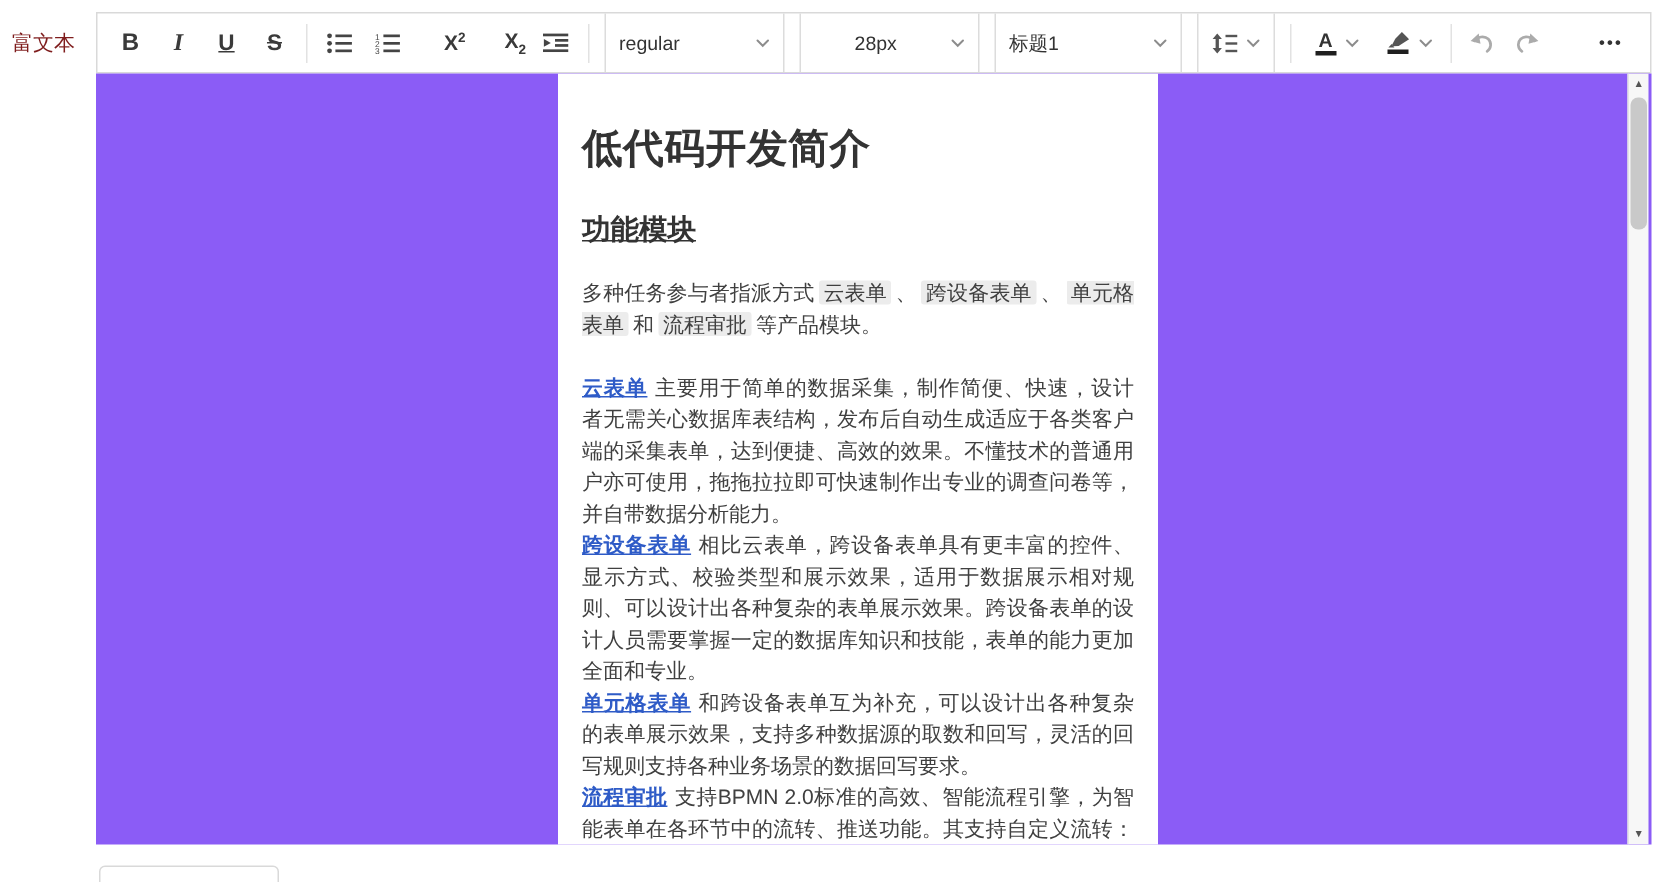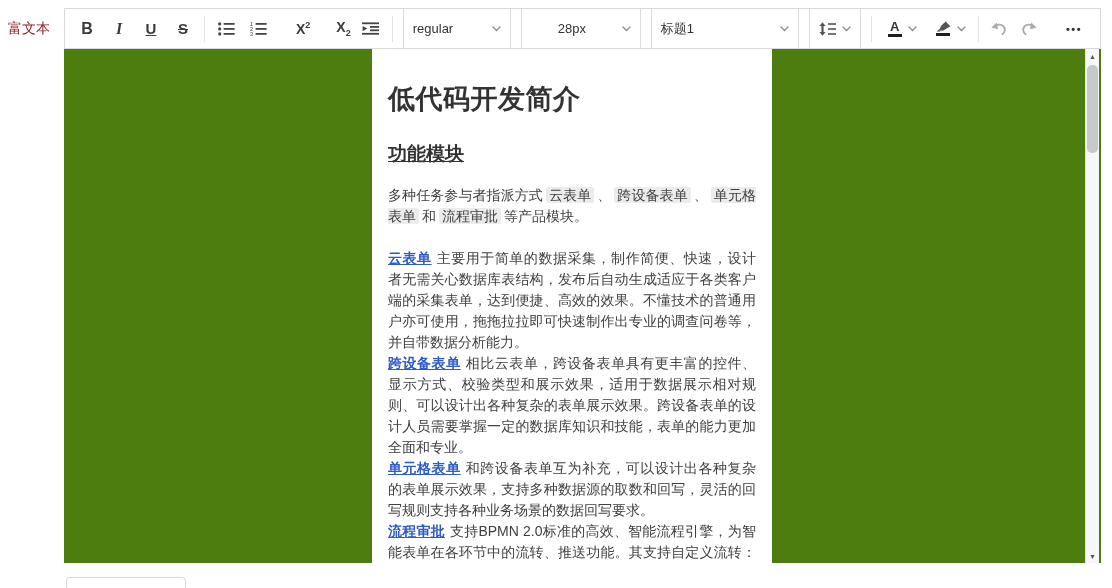--- a/index.html
+++ b/index.html
@@ -30,36 +30,36 @@
   .tb-btn.underline { text-decoration: underline; font-weight: 600; }
   .tb-btn.strike { text-decoration: line-through; font-weight: 600; }
   .xwrap { font-size: 14px; font-weight: 600; color: #3a3a3a; margin-left: 18px; }
   .xwrap sup, .xwrap sub { font-size: 9px; }
   .tb-divider { width: 1px; background: #e2e2e2; align-self: center; height: 26px; margin: 0 5px; }
   .tb-cell {
     display: flex; align-items: center; justify-content: space-between;
     border-left: 1px solid #dcdcdc; border-right: 1px solid #dcdcdc;
     padding: 0 9px; margin: 0 5px; cursor: pointer; font-size: 13px; color: #333;
   }
-  .cell-font { width: 108px; text-align: right; }
+  .cell-font { width: 120px; text-align: right; }
   .cell-size { width: 120px; padding-left: 36px; }
-  .cell-style { width: 148px; }
+  .cell-style { width: 125px; }
   .cell-lh { width: 52px; }
   .cell-color { width: 44px; border: none; margin: 0 2px; }
   .chev { margin-left: 6px; flex: 0 0 auto; }
   .icon-stack { display: flex; flex-direction: column; align-items: center; line-height: 1; }
   .icon-stack .a-letter { font-size: 13px; font-weight: 700; color: #333; }
   .color-bar { width: 14px; height: 3px; background: #1f1f1f; margin-top: 1px; }
   .tb-spacer { flex: 1; }
   .tb-btn.undo, .tb-btn.redo { min-width: 30px; }
   .tb-btn.more { font-size: 11px; font-weight: 700; letter-spacing: 1.5px; color: #333; margin-right: 4px; }
 
   
   .content {
-    position: relative; height: 514px; background: #4d7c0f; overflow: hidden;
+    position: relative; height: 514px; background: #8b5cf6; overflow: hidden;
   }
   .page {
     width: 400px; margin-left: 308px; min-height: 100%;
     background: #fff; padding: 34px 16px 0;
   }
   .page h1 { font-size: 27px; line-height: 32px; margin: 0; color: #333; font-weight: 700; letter-spacing: 0.5px; }
   .page h2 { font-size: 19px; line-height: 22px; margin: 28px 0 0; color: #333; font-weight: 700; text-decoration: underline; }
   .para { font-size: 14px; line-height: 21px; margin: 20px 0 0; color: #404040; text-align: justify; }
   .blank-line { height: 21px; }
   .sec { margin: 0; }

